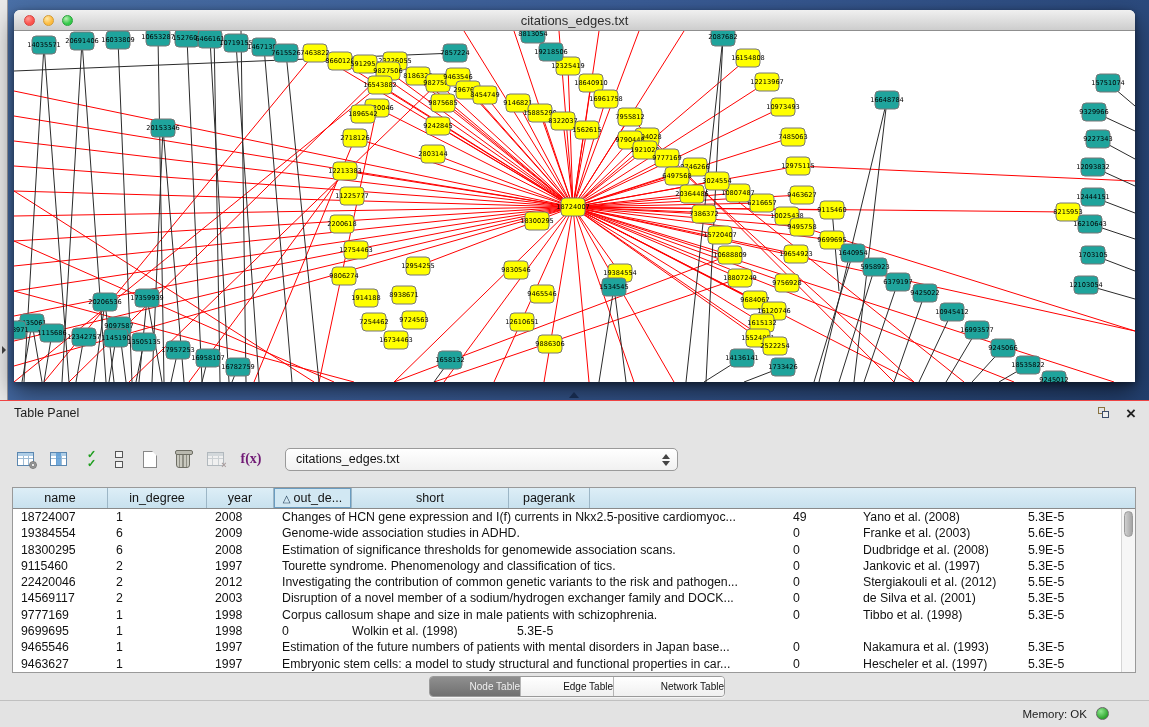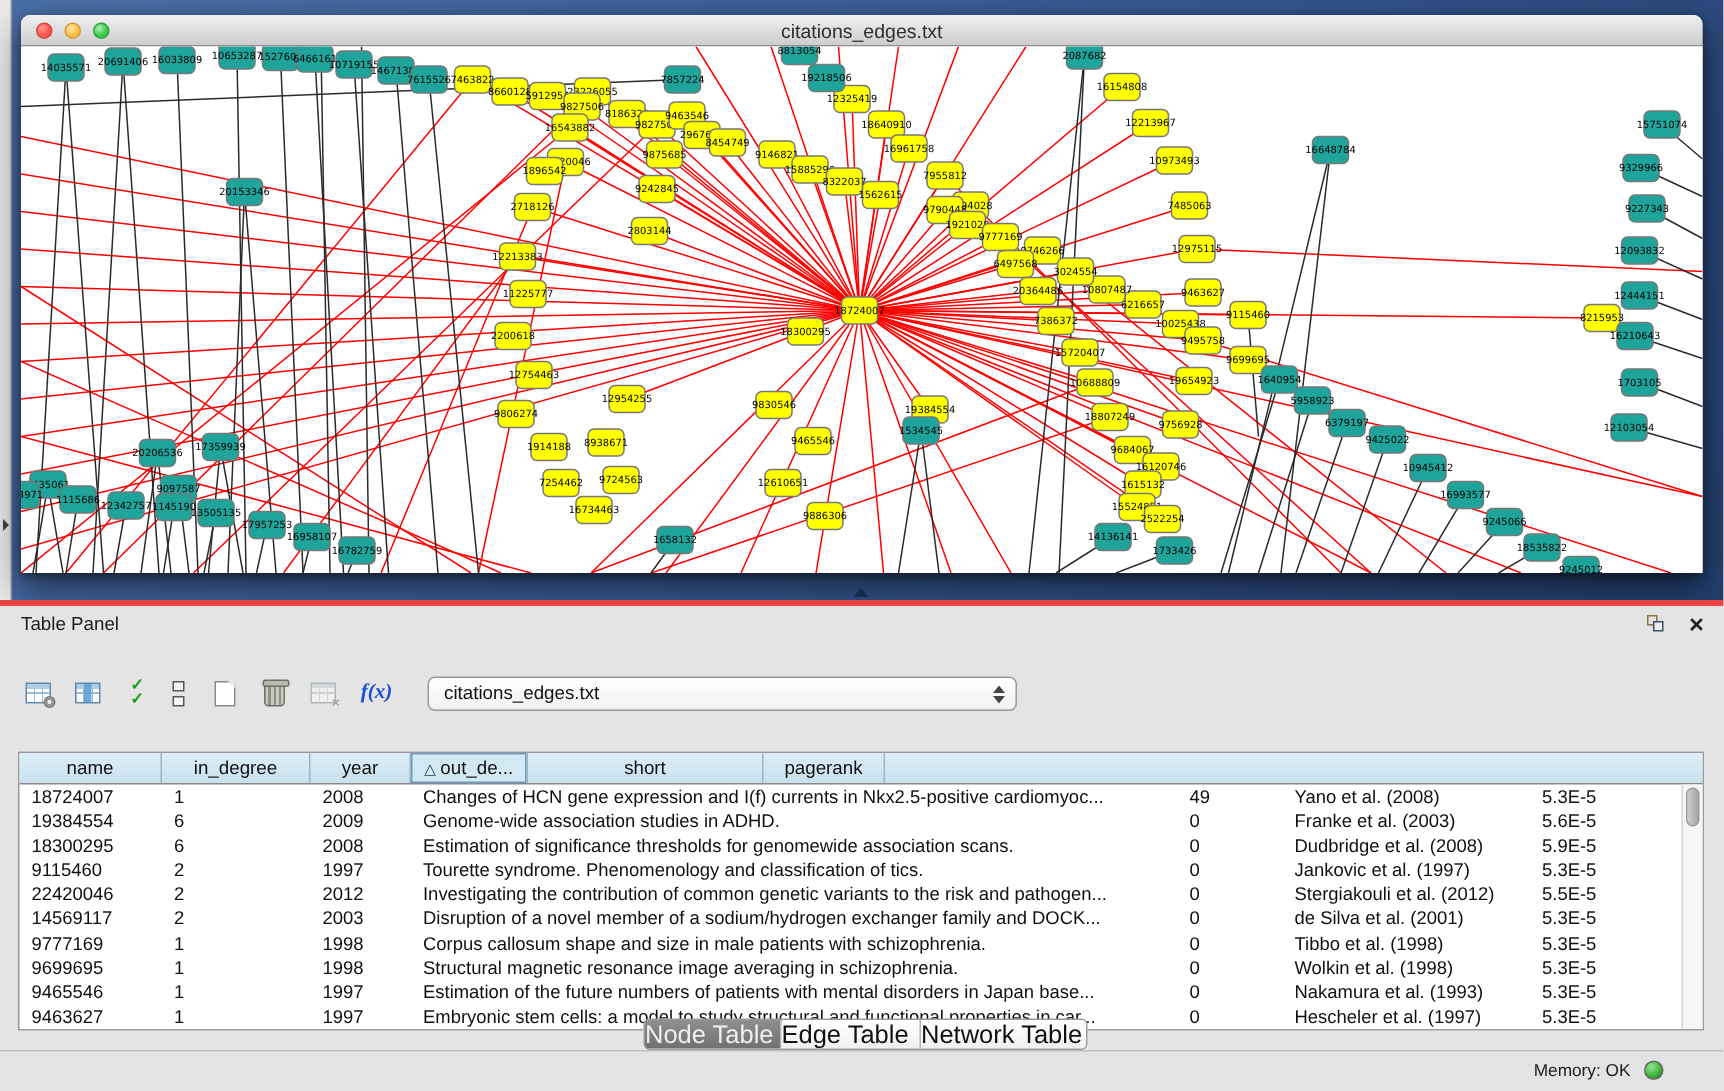--- a/index.html
+++ b/index.html
@@ -17,21 +17,21 @@
   .titlebar { height:21px; border-radius:6px 6px 0 0; background:linear-gradient(#f0f0f0,#cdcdcd);
     border-bottom:1px solid #8f8f8f; position:relative; }
   .wtitle { text-align:center; font-size:13px; line-height:21px; color:#2e2e2e; }
   .tl { position:absolute; top:5px; width:11px; height:11px; border-radius:50%; }
   .tl.close { left:10px;  background:radial-gradient(circle at 35% 30%,#ff9a94,#fc534d 60%); border:1px solid #d84440; }
   .tl.min   { left:29px;  background:radial-gradient(circle at 35% 30%,#ffe9a8,#fdbc40 60%); border:1px solid #d49c33; }
   .tl.max   { left:48px;  background:radial-gradient(circle at 35% 30%,#b8f0b0,#35c94b 60%); border:1px solid #2aa33c; }
   .canvas { display:block; width:1121px; height:351px; background:#fff; }
 
   
-  .table-panel { position:absolute; left:0; top:400px; width:1149px; height:300px; background:#e4e4e4; border-top:4px solid #ef4444; }
+  .table-panel { position:absolute; left:0; top:400px; width:1149px; height:300px; background:#e4e4e4; border-top:1px solid #ef4444; }
   .panel-titlebar { position:absolute; left:0; top:0; width:100%; height:26px; }
   .panel-title { position:absolute; left:14px; top:5px; font-size:12.5px; color:#1c1c1c; }
   .float-icon { position:absolute; right:38px; top:6px; width:13px; height:13px; }
   .float-icon .bsq { position:absolute; left:0; top:0; width:7px; height:7px; border:1px solid #8a7340; }
   .float-icon .fsq { position:absolute; left:4px; top:4px; width:7px; height:7px; border:1px solid #3c4d6b; background:#eee; }
   .panel-close { position:absolute; right:13px; top:1px; font-size:17px; font-weight:bold; color:#222; line-height:24px; cursor:default; }
 
   
   .toolbar { position:absolute; left:0; top:40px; width:100%; height:40px; }
   .tbtn { position:absolute; top:4px; width:26px; height:28px; display:flex; align-items:center; justify-content:center; }
@@ -46,45 +46,45 @@
   .x-mark { position:absolute; right:-4px; bottom:-5px; font-size:9px; color:#9a3a3a; font-weight:bold; }
   .checks { font-size:11px; line-height:9px; color:#1f9e1f; font-weight:bold; letter-spacing:-1px; text-align:left; }
   .split-ic { width:8px; height:17px; display:flex; flex-direction:column; justify-content:space-between; }
   .split-ic div { width:8px; height:7px; border:1px solid #555; background:#f4f4f4; }
   .page-ic { width:14px; height:17px; background:#fff; border:1px solid #888; position:relative; }
   .page-ic:before { content:""; position:absolute; right:-1px; top:-1px; width:0; height:0;
     border-left:5px solid transparent; border-top:5px solid #e4e4e4; }
   .trash-ic { width:14px; height:16px; position:relative; margin-top:2px;
     background:repeating-linear-gradient(to right,#c9c9bf 0 2px,#8f8f85 2px 3.5px); border:1px solid #6e6e64; border-radius:2px 2px 3px 3px; }
   .trash-ic:before { content:""; position:absolute; left:-2px; top:-3px; width:16px; height:3px; background:#b9b9af; border:1px solid #6e6e64; border-radius:2px; }
-  .fx-ic { font-family:"Liberation Serif", serif; font-style:italic; font-size:14px; font-weight:bold; color:#1d4ed8; }
+  .fx-ic { font-family:"Liberation Serif", serif; font-size:14px; font-weight:bold; color:#701a75; }
 
   .combo { position:absolute; left:285px; top:7px; width:393px; height:23px; background:linear-gradient(#ffffff,#f1f1f1);
     border:1px solid #9a9a9a; border-radius:5px; font-size:12.5px; color:#111; line-height:21px; padding-left:10px; }
   .combo .stepper { position:absolute; right:7px; top:4px; width:9px; height:14px; }
   .combo .stepper .up { position:absolute; left:1px; top:1px; width:0; height:0; border-bottom:5px solid #444; border-left:4px solid transparent; border-right:4px solid transparent; }
   .combo .stepper .dn { position:absolute; left:1px; bottom:1px; width:0; height:0; border-top:5px solid #444; border-left:4px solid transparent; border-right:4px solid transparent; }
 
   
-  .dtable { position:absolute; left:12px; top:86px; width:1124px; height:186px; background:#fff; border:1px solid #999;margin-top:11px; }
+  .dtable { position:absolute; left:12px; top:86px; width:1124px; height:186px; background:#fff; border:1px solid #999; }
   .thead { display:flex; height:21px; background:linear-gradient(#ddeef7,#c8e1ee); border-bottom:1px solid #8a8a8a; }
   .th { font-size:12.5px; line-height:20px; text-align:center; color:#111; border-right:1px solid #9cb6c6; overflow:hidden; white-space:nowrap; }
   .th.sorted { background:#d2e8f3; box-shadow:inset 0 0 0 1px #6a9cc0; }
   .th .sortg { font-size:10px; color:#1a3550; margin-right:3px; }
   .tbody { position:absolute; left:0; top:21px; right:14px; bottom:0; overflow:hidden; }
   .tr { display:flex; height:16.3px; }
   .td { font-size:12.3px; line-height:16px; color:#111; padding-left:8px; white-space:nowrap; overflow:hidden; }
   .c0{width:95px} .c1{width:99px} .c2{width:67px} .c3{width:511px} .c4{width:78px} .c5{width:157px} .c6{width:81px} .c7{flex:1;border-right:none}
   .td.c5 { text-align:left; padding-left:0; }
   .vscroll { position:absolute; right:0; top:21px; bottom:0; width:14px; background:#f6f6f6; border-left:1px solid #d5d5d5; }
   .vthumb { position:absolute; left:2px; top:2px; width:9px; height:26px; border-radius:5px; background:linear-gradient(90deg,#cfcfcf,#a5a5a5); border:1px solid #9a9a9a; }
 
   
   .seg { position:absolute; left:429px; top:275px; height:21px; display:flex; border:1px solid #9a9a9a; border-radius:4px; overflow:hidden; box-shadow:0 1px 1px rgba(255,255,255,.7); }
-  .seg .tab { font-size:17px; line-height:19px; text-align:left; background:linear-gradient(#ffffff,#f0f0f0); color:#111; border-right:1px solid #b5b5b5; }
+  .seg .tab { font-size:10px; line-height:19px; text-align:right; background:linear-gradient(#ffffff,#f0f0f0); color:#111; border-right:1px solid #b5b5b5; }
   .seg .tab:last-child { border-right:none; }
   .seg .tab.sel { background:linear-gradient(#8f8f8f,#707070); color:#efefef; }
   .t0{width:91px} .t1{width:93px} .t2{width:110px}
 
   
   .statusbar { position:absolute; left:0; top:700px; width:1149px; height:27px; background:#e3e3e3; border-top:1px solid #c0c0c0; }
   .mem-label { position:absolute; right:62px; top:7px; font-size:11.5px; color:#1c1c1c; }
   .mem-dot { position:absolute; right:40px; top:6px; width:13px; height:13px; border-radius:50%;
     background:radial-gradient(circle at 35% 30%,#8fe88f,#2ea52e 70%); border:1px solid #666; }
 </style>
@@ -647,21 +647,20 @@
           <div class="td c2">1998</div>
           <div class="td c3">Corpus callosum shape and size in male patients with schizophrenia.</div>
           <div class="td c4">0</div>
           <div class="td c5">Tibbo et al. (1998)</div>
           <div class="td c6">5.3E-5</div>
         </div>
         <div class="tr">
           <div class="td c0">9699695</div>
           <div class="td c1">1</div>
           <div class="td c2">1998</div>
-          <div class="td c3">Structural magnetic resonance image averaging in schizophrenia.</div>
           <div class="td c4">0</div>
           <div class="td c5">Wolkin et al. (1998)</div>
           <div class="td c6">5.3E-5</div>
         </div>
         <div class="tr">
           <div class="td c0">9465546</div>
           <div class="td c1">1</div>
           <div class="td c2">1997</div>
           <div class="td c3">Estimation of the future numbers of patients with mental disorders in Japan base...</div>
           <div class="td c4">0</div>

